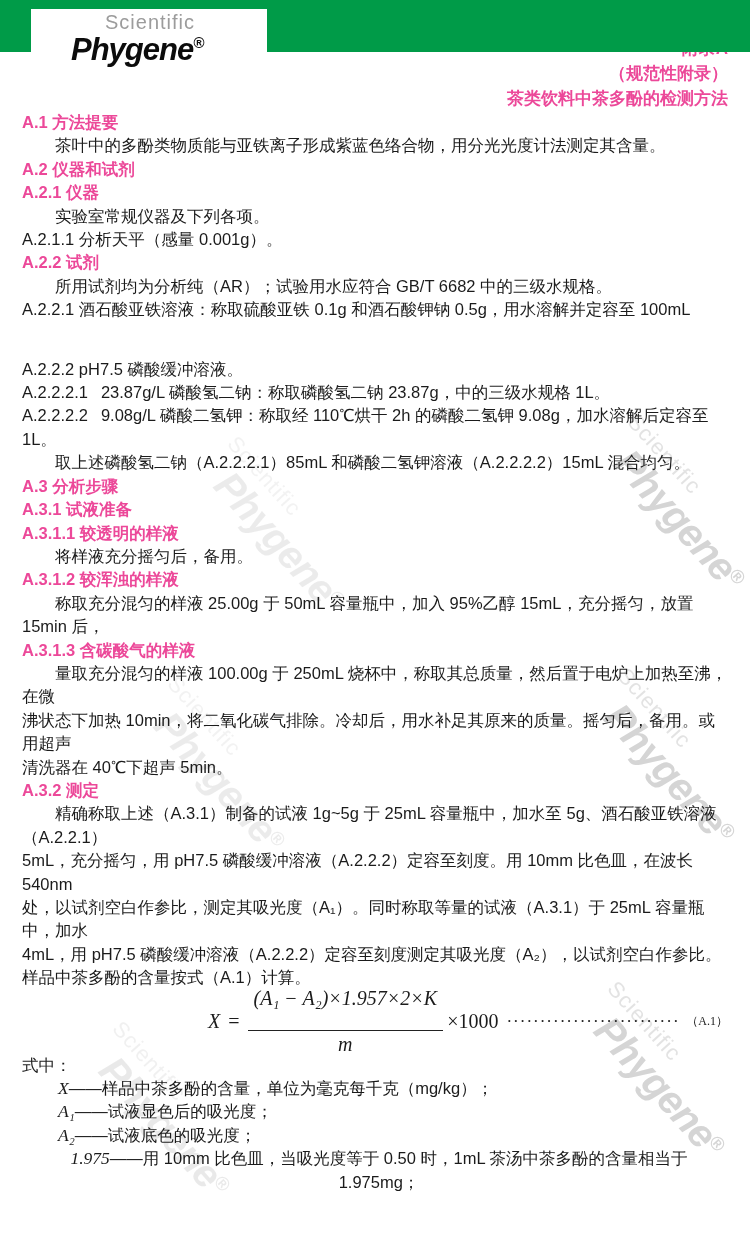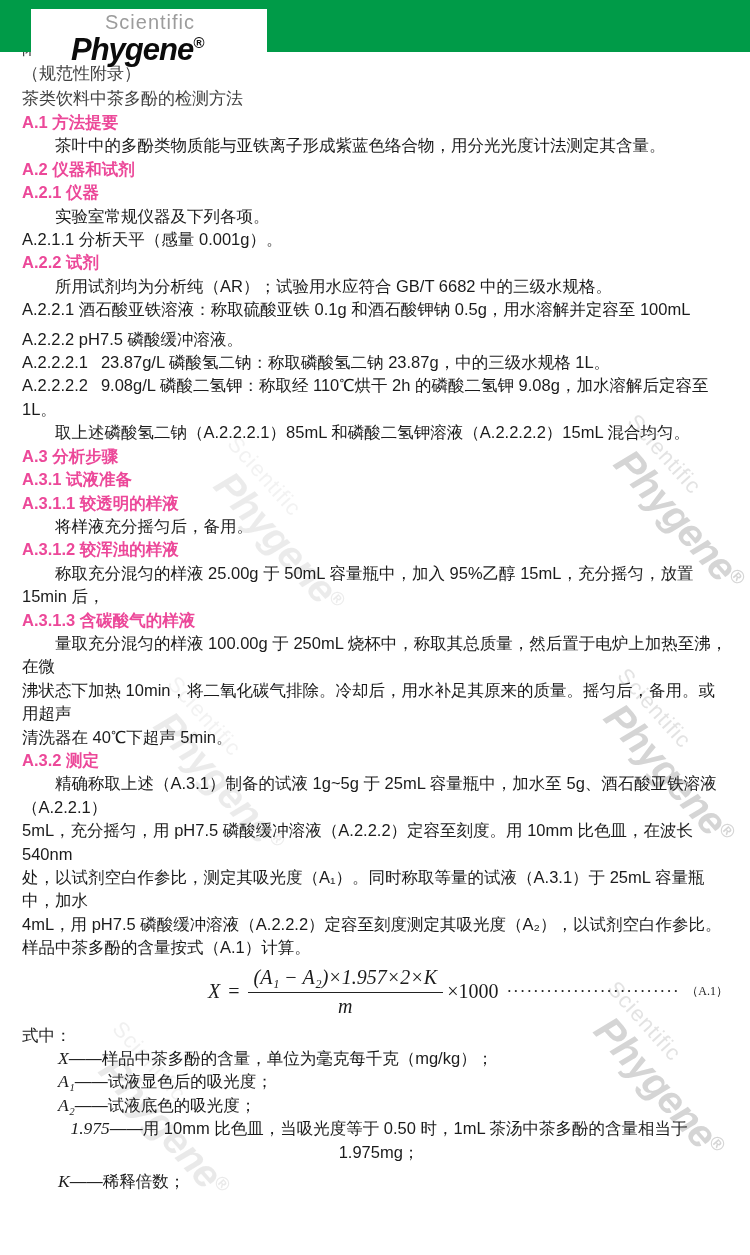--- a/index.html
+++ b/index.html
@@ -23,39 +23,39 @@
   .wm2{left:200px;top:390px;opacity:.45;}
   .wm3{left:590px;top:622px;}
   .wm4{left:140px;top:630px;opacity:.45;}
   .wm5{left:580px;top:935px;}
   .wm6{left:85px;top:975px;opacity:.5;}
   .wm7{left:555px;top:1185px;}
   .wm8{left:95px;top:1240px;opacity:.6;}
 
   
   .content{position:relative;z-index:2;padding:0 22px;}
-  .doc-title{margin-top:36px;text-align:left;font-weight:400;font-size:17px;line-height:25px;color:#404040;}
+  .doc-title{margin-top:36px;text-align:right;font-weight:700;font-size:17px;line-height:25px;color:#ec4899;}
   .ln{font-size:16.5px;line-height:23.4px;}
   .h{font-weight:700;color:#ec4899;}
   .p{text-indent:2em;}
   .c{}
   .n{}
   .f{}
   .d{padding-left:36px;}
   .dh{padding-left:8px;text-align:center;}
-  .gap{margin-top:6px;}
+  .gap{margin-top:36px;}
   .sym{font-family:"Liberation Serif",serif;font-style:italic;font-size:17.5px;}
 
   
   .formula{display:flex;align-items:center;height:64px;font-family:"Liberation Serif",serif;
            font-size:20px;color:#1b1b1b;}
   .f-lhs{font-style:italic;margin-left:186px;}
   .f-eq{margin:0 8px;}
   .frac{display:inline-flex;flex-direction:column;align-items:center;font-style:italic;}
-  .frac .num{border-bottom:1.5px solid #222;padding:0 6px 3px 6px;}
+  .frac .num{border-bottom:1.5px solid #222;padding:0 6px 20px 6px;}
   .frac .den{padding-top:2px;}
   .f-times{margin-left:4px;}
   .f-dots{flex:1;overflow:hidden;white-space:nowrap;font-size:17px;letter-spacing:1px;margin:0 6px 0 8px;color:#222;}
   .f-label{font-size:12px;}
 </style>
 </head>
 <body>
 
 <div class="page">
 

